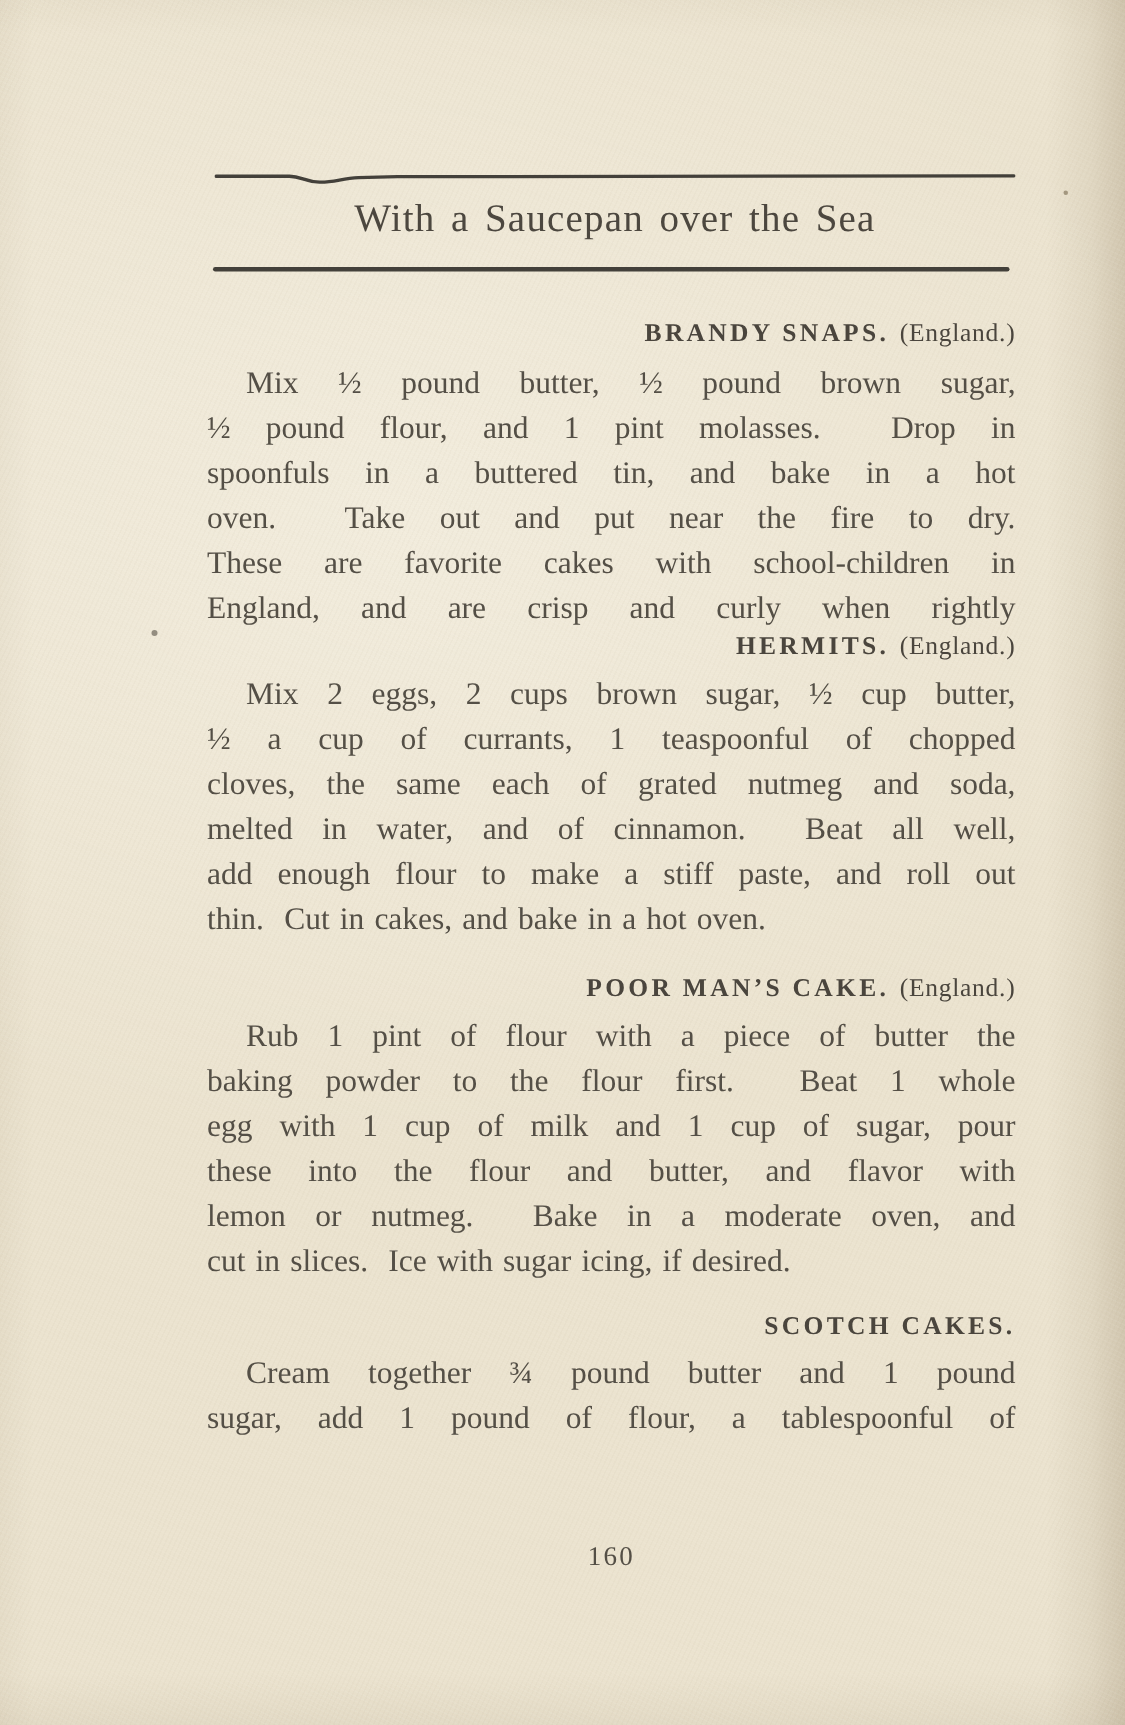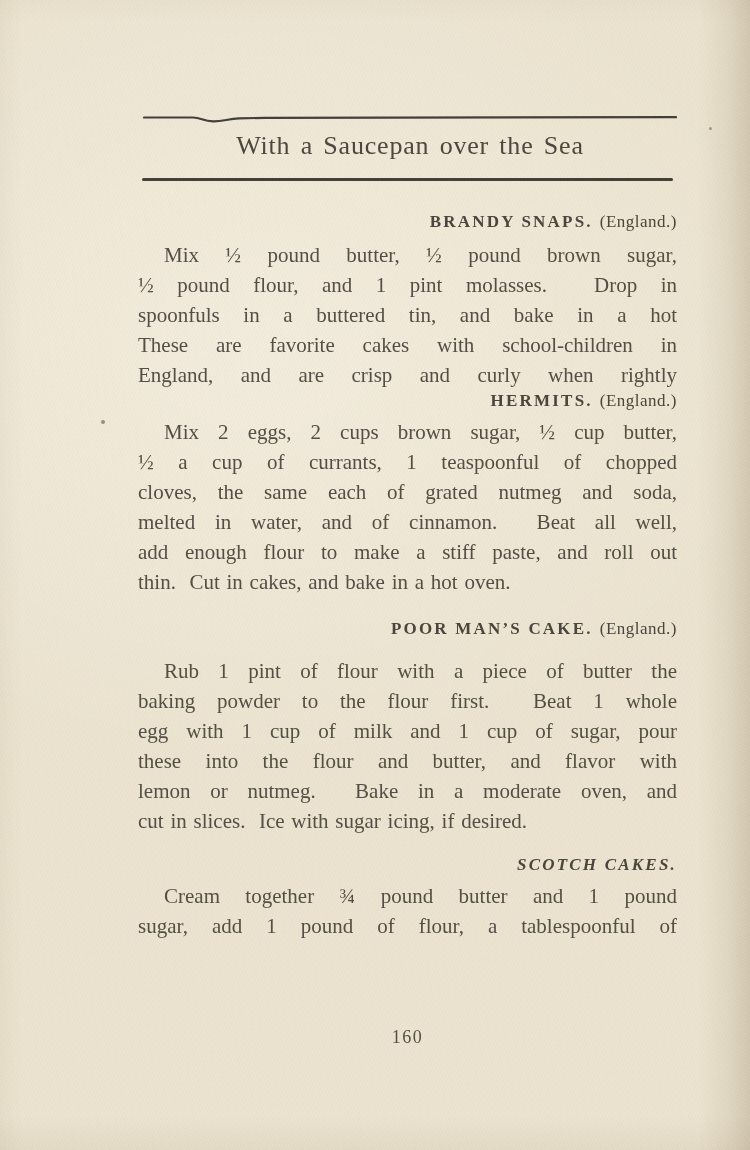--- a/index.html
+++ b/index.html
@@ -39,22 +39,22 @@
   }
   .column{position:absolute;left:138px;top:0;width:539px;}
   .sec-head{
     margin:0;text-align:right;
     font-size:17px;line-height:22px;font-weight:bold;
     letter-spacing:2.2px;color:var(--heading_ink);white-space:pre-wrap;
   }
   .sec-origin{font-weight:normal;letter-spacing:0.5px;word-spacing:1px;margin-left:7px;}
   .sec-0 .sec-head{margin-top:211px;margin-bottom:7px;}
   .sec-1 .sec-head{margin-top:0px;margin-bottom:5px;}
-  .sec-2 .sec-head{margin-top:21px;margin-bottom:16px;}
-  .sec-3 .sec-head{margin-top:18px;margin-bottom:5px;font-style:italic;}
+  .sec-2 .sec-head{margin-top:21px;margin-bottom:5px;}
+  .sec-3 .sec-head{margin-top:18px;margin-bottom:5px;}
   .line{
     font-size:21px;line-height:30px;
     white-space:pre-wrap;
     text-align:justify;text-align-last:justify;
     word-spacing:1.5px;color:var(--ink);
   }
   .line.first{text-indent:26px;}
   .line.last{text-align:left;text-align-last:left;}
   .folio{
     position:absolute;left:138px;top:1025px;width:539px;
@@ -84,20 +84,21 @@
 
   <div class="rule-bottom"></div>
 
   <main class="column">
   <section class="section sec-0">
     <h2 class="sec-head"><span class="sec-name">BRANDY SNAPS.</span><span class="sec-origin">(England.)</span></h2>
     <div class="para">
           <div class="line first">Mix ½ pound butter, ½ pound brown sugar,</div>
           <div class="line">½ pound flour, and 1 pint molasses.  Drop in</div>
           <div class="line">spoonfuls in a buttered tin, and bake in a hot</div>
+          <div class="line">oven.  Take out and put near the fire to dry.</div>
           <div class="line">These are favorite cakes with school-children in</div>
           <div class="line">England, and are crisp and curly when rightly</div>
         </div>
   </section>
 
   <section class="section sec-1">
     <h2 class="sec-head"><span class="sec-name">HERMITS.</span><span class="sec-origin">(England.)</span></h2>
     <div class="para">
           <div class="line first">Mix 2 eggs, 2 cups brown sugar, ½ cup butter,</div>
           <div class="line">½ a cup of currants, 1 teaspoonful of chopped</div>

